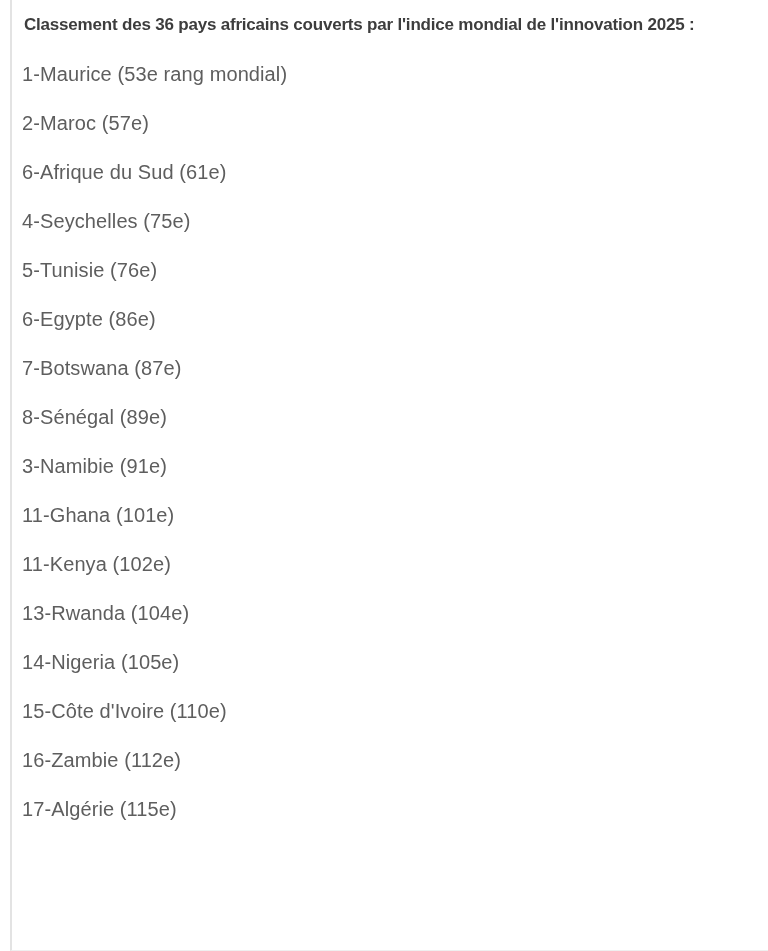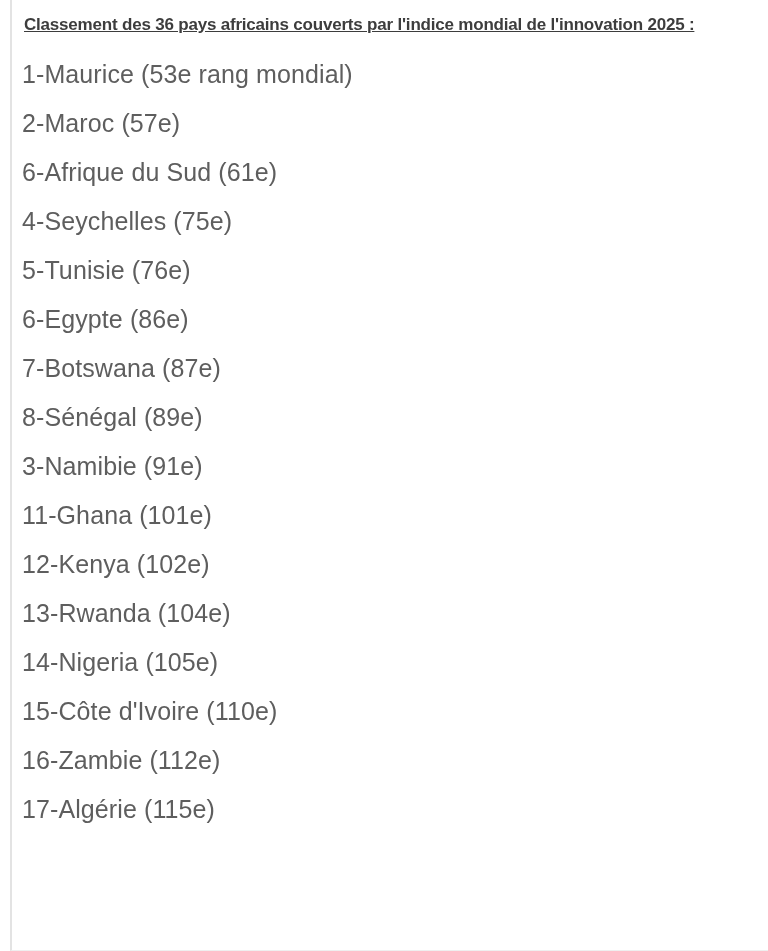--- a/index.html
+++ b/index.html
@@ -24,29 +24,28 @@
     padding: 15px 30px 0 10px;
     background: #ffffff;
   }
   .article-title {
     margin: 0 0 29px 2px;
     font-size: 17px;
     line-height: 20px;
     font-weight: 700;
     letter-spacing: -0.2px;
     color: #3d3d3d;
-    text-decoration: underline;
   }
   .ranking-list {
     margin: 0;
     padding: 0;
   }
   .ranking-list p.item {
     margin: 4px 0 29px 0;
-    font-size: 25px;
+    font-size: 20px;
     line-height: 20px;
     font-weight: 400;
     letter-spacing: 0.1px;
     color: #5e5e5e;
   }
 </style>
 </head>
 <body>
 
 <div class="article">
@@ -56,20 +55,20 @@
       <p class="item">1-Maurice (53e rang mondial)</p>
       <p class="item">2-Maroc (57e)</p>
       <p class="item">6-Afrique du Sud (61e)</p>
       <p class="item">4-Seychelles (75e)</p>
       <p class="item">5-Tunisie (76e)</p>
       <p class="item">6-Egypte (86e)</p>
       <p class="item">7-Botswana (87e)</p>
       <p class="item">8-Sénégal (89e)</p>
       <p class="item">3-Namibie (91e)</p>
       <p class="item">11-Ghana (101e)</p>
-      <p class="item">12-Kenya (102e)</p>
+      <p class="item">11-Kenya (102e)</p>
       <p class="item">13-Rwanda (104e)</p>
       <p class="item">14-Nigeria (105e)</p>
       <p class="item">15-Côte d'Ivoire (110e)</p>
       <p class="item">16-Zambie (112e)</p>
       <p class="item">17-Algérie (115e)</p>
     </div>
 </div>
 
 </body></html>

